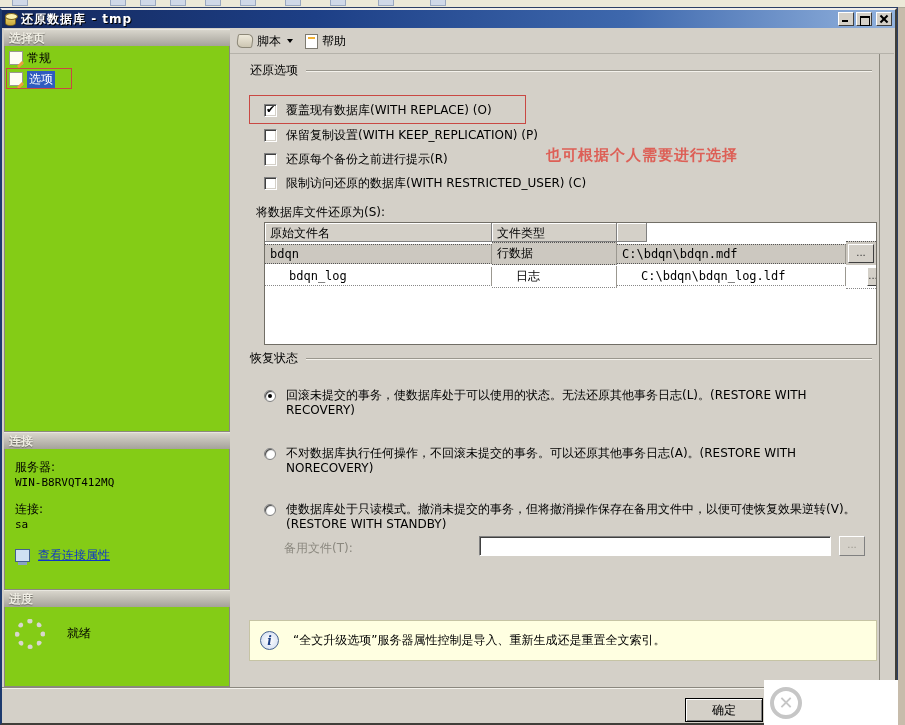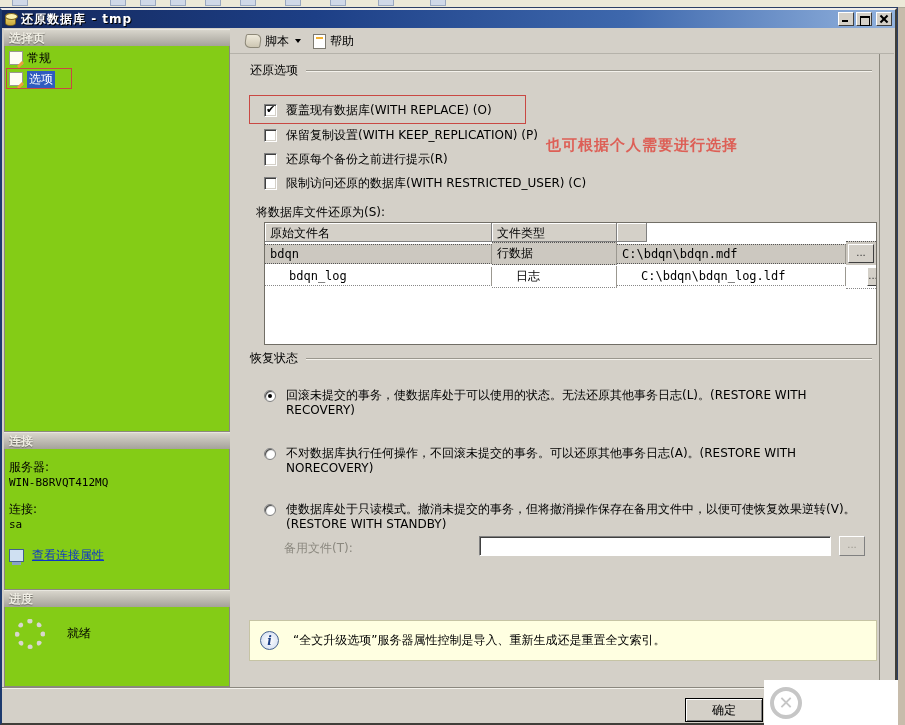--- a/index.html
+++ b/index.html
@@ -56,21 +56,21 @@
   .lbl-gray { color:#000; }
   .link-row { display:flex; align-items:center; gap:8px; }
   .pc-icon { width:15px; height:13px; border:1px solid #44618f; background:#cfe0f2; position:relative; }
   .pc-icon:after { content:""; position:absolute; left:2px; bottom:-4px; width:9px; height:3px; background:#8aa3c4; }
   .link { color:#0d35c9; text-decoration:underline; }
 
   .spinner { width:30px; height:30px; border:5px dotted #d9d6cf; border-radius:50%; }
 
   
   .toolbar { position:absolute; left:228px; top:19px; right:1px; height:25px;
-    display:flex; align-items:center; gap:6px; padding-left:12px;
+    display:flex; align-items:center; gap:6px; padding-left:4px;
     border-bottom:1px solid #b5b2aa;text-align:center; }
   .tb-item { display:flex; align-items:center; gap:4px; padding:2px 3px; }
   .scroll-icon { width:16px; height:14px; background:linear-gradient(#efeadb,#cdc6b2);
     border:1px solid #8d8878; border-radius:2px 6px 2px 6px; transform:skewX(-8deg); }
   .caret { width:0; height:0; border-left:3px solid transparent; border-right:3px solid transparent;
     border-top:4px solid #000; margin-left:2px; }
   .help-icon { width:13px; height:15px; background:#fff; border:1px solid #7d7a70; position:relative; }
   .help-icon:after { content:""; position:absolute; left:2px; top:2px; right:2px; height:2px; background:#f3b234; }
 
   
@@ -168,21 +168,21 @@
       <span>常规</span>
     </div>
     <div class="page-item">
       <span class="page-icon"></span>
       <span class="sel-label">选项</span>
       <span class="red-box" style="left:1px; top:-2px; width:66px; height:21px"></span>
     </div>
   </div>
 
   <div class="side-header" style="top:422px">连接</div>
-  <div class="side-white" style="top:439px; height:141px; padding:10px 4px">
+  <div class="side-white" style="top:439px; height:141px; padding:10px 10px">
     <div class="lbl-gray">服务器:</div>
     <div class="mono" style="font-size:11px">WIN-B8RVQT412MQ</div>
     <div class="lbl-gray" style="margin-top:12px">连接:</div>
     <div class="mono" style="font-size:11px">sa</div>
     <div class="link-row" style="margin-top:16px">
       <span class="pc-icon"></span>
       <span class="link">查看连接属性</span>
     </div>
   </div>
 
@@ -223,21 +223,21 @@
     </div>
     <div class="cb-row" style="left:33px; top:97px">
       <span class="checkbox"></span>
       <span>还原每个备份之前进行提示(R)</span>
     </div>
     <div class="cb-row" style="left:33px; top:121px">
       <span class="checkbox"></span>
       <span>限制访问还原的数据库(WITH RESTRICTED_USER) (C)</span>
     </div>
 
-    <div class="annot" style="left:315px; top:82px">也可根据个人需要进行选择</div>
+    <div class="annot" style="left:315px; top:92px">也可根据个人需要进行选择</div>
 
     <div style="position:absolute; left:25px; top:150px">将数据库文件还原为(S):</div>
 
     <div class="ftable" style="left:33px; top:168px; width:613px; height:123px">
       <div class="trow thead">
         <span class="tcell" style="width:227px">原始文件名</span>
         <span class="tcell" style="width:125px">文件类型</span>
         <span class="tcell browse-cell" style="width:30px"></span>
       </div>
       <div class="trow tdata row-sel">

